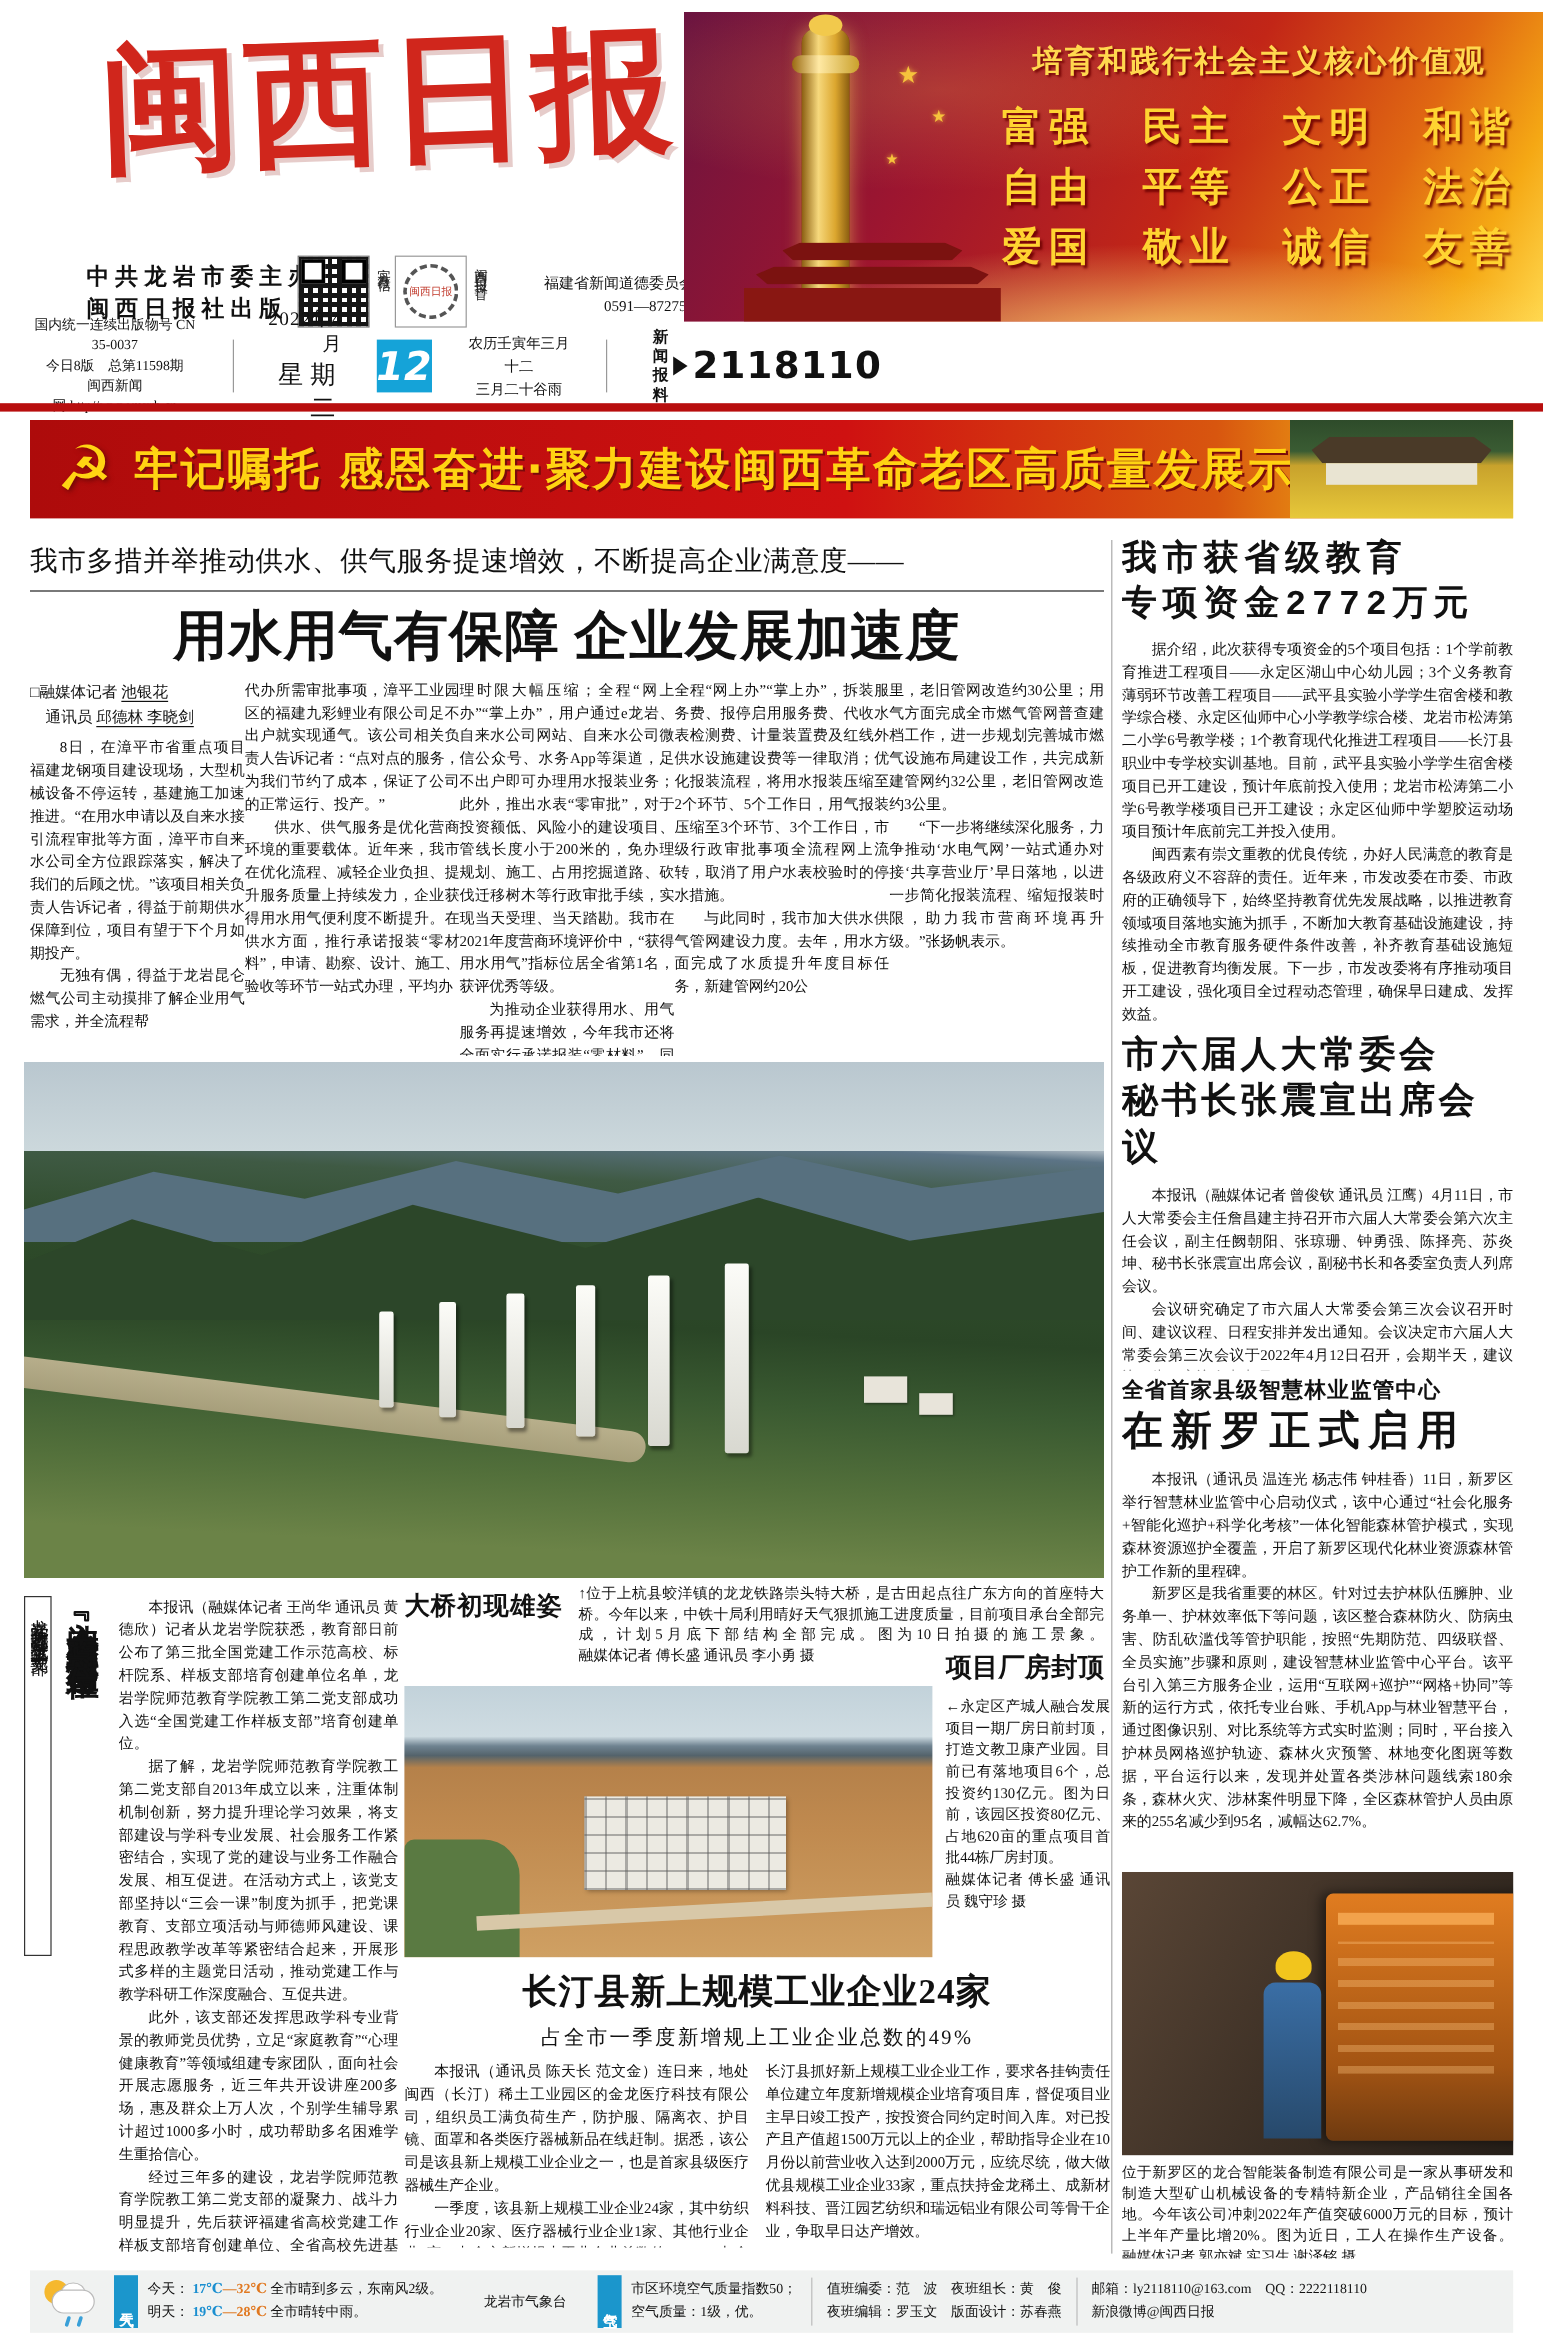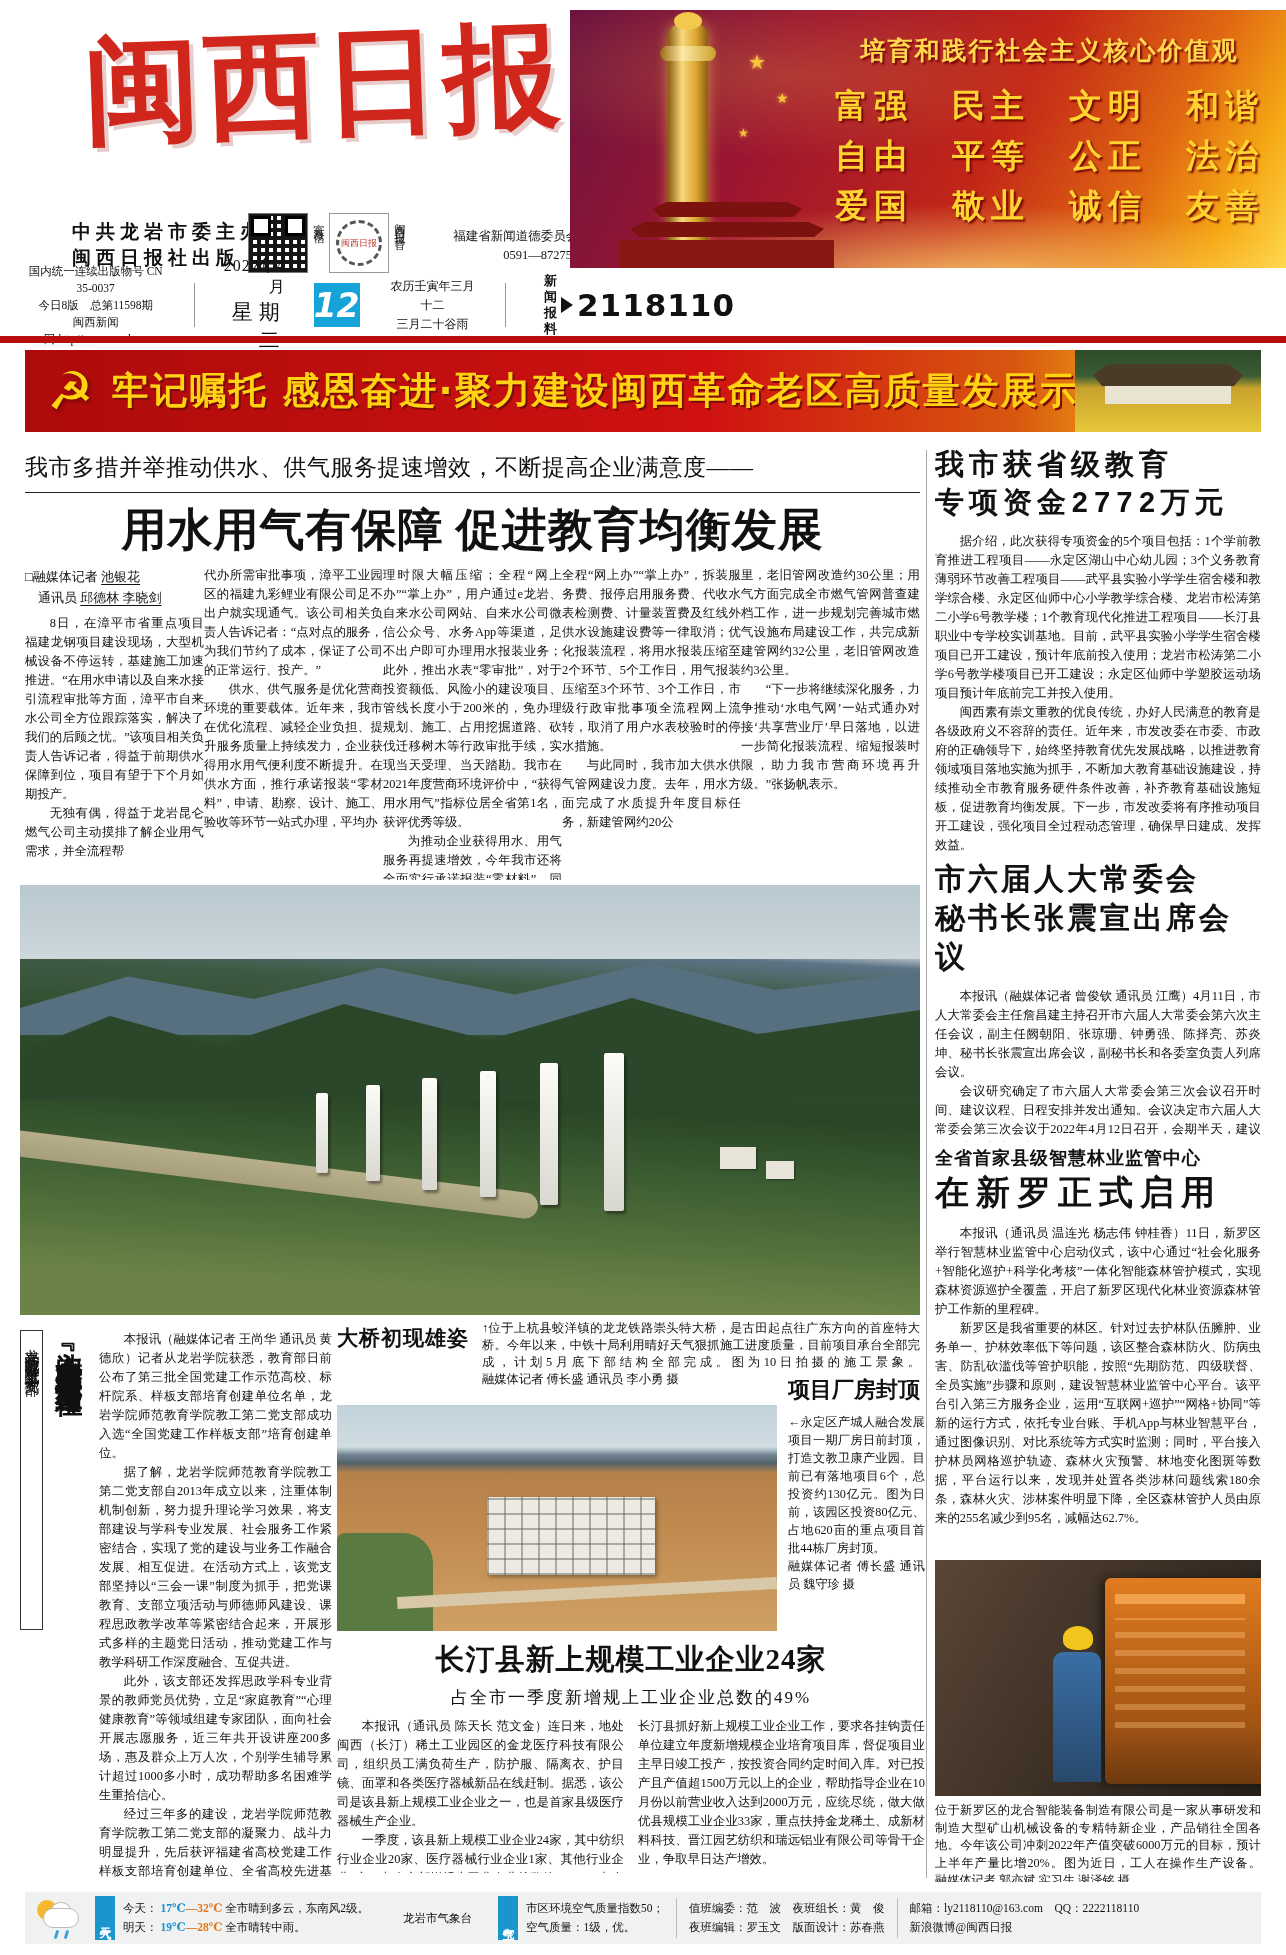--- a/index.html
+++ b/index.html
@@ -272,21 +272,21 @@
   <div class="abs slogan">
     <span class="emblem">☭</span>
     <span class="slogan-text">牢记嘱托  感恩奋进·聚力建设闽西革命老区高质量发展示范区</span>
     <div class="slogan-img">
       <div class="roof"></div>
       <div class="wallb"></div>
     </div>
   </div>
 
   <div class="abs kicker">我市多措并举推动供水、供气服务提速增效，不断提高企业满意度——</div>
-  <div class="abs lead-headline">用水用气有保障  促进教育均衡发展</div>
+  <div class="abs lead-headline">用水用气有保障  企业发展加速度</div>
 
   <div class="abs lead-body body-text">
     <div class="lead-col">
       <div class="byline">
         <div><span>□融媒体记者 </span><span class="names">池银花</span></div>
         <div>　<span>通讯员 </span><span class="names">邱德林 李晓剑</span></div>
       </div>
       <p>8日，在漳平市省重点项目福建龙钢项目建设现场，大型机械设备不停运转，基建施工加速推进。“在用水申请以及自来水接引流程审批等方面，漳平市自来水公司全方位跟踪落实，解决了我们的后顾之忧。”该项目相关负责人告诉记者，得益于前期供水保障到位，项目有望于下个月如期投产。</p>
       <p>无独有偶，得益于龙岩昆仑燃气公司主动摸排了解企业用气需求，并全流程帮</p>
 

